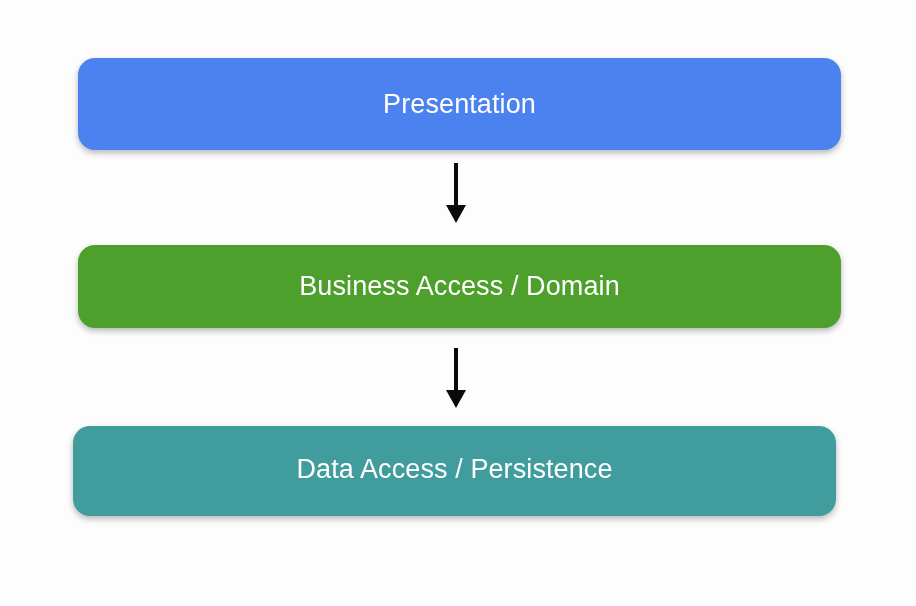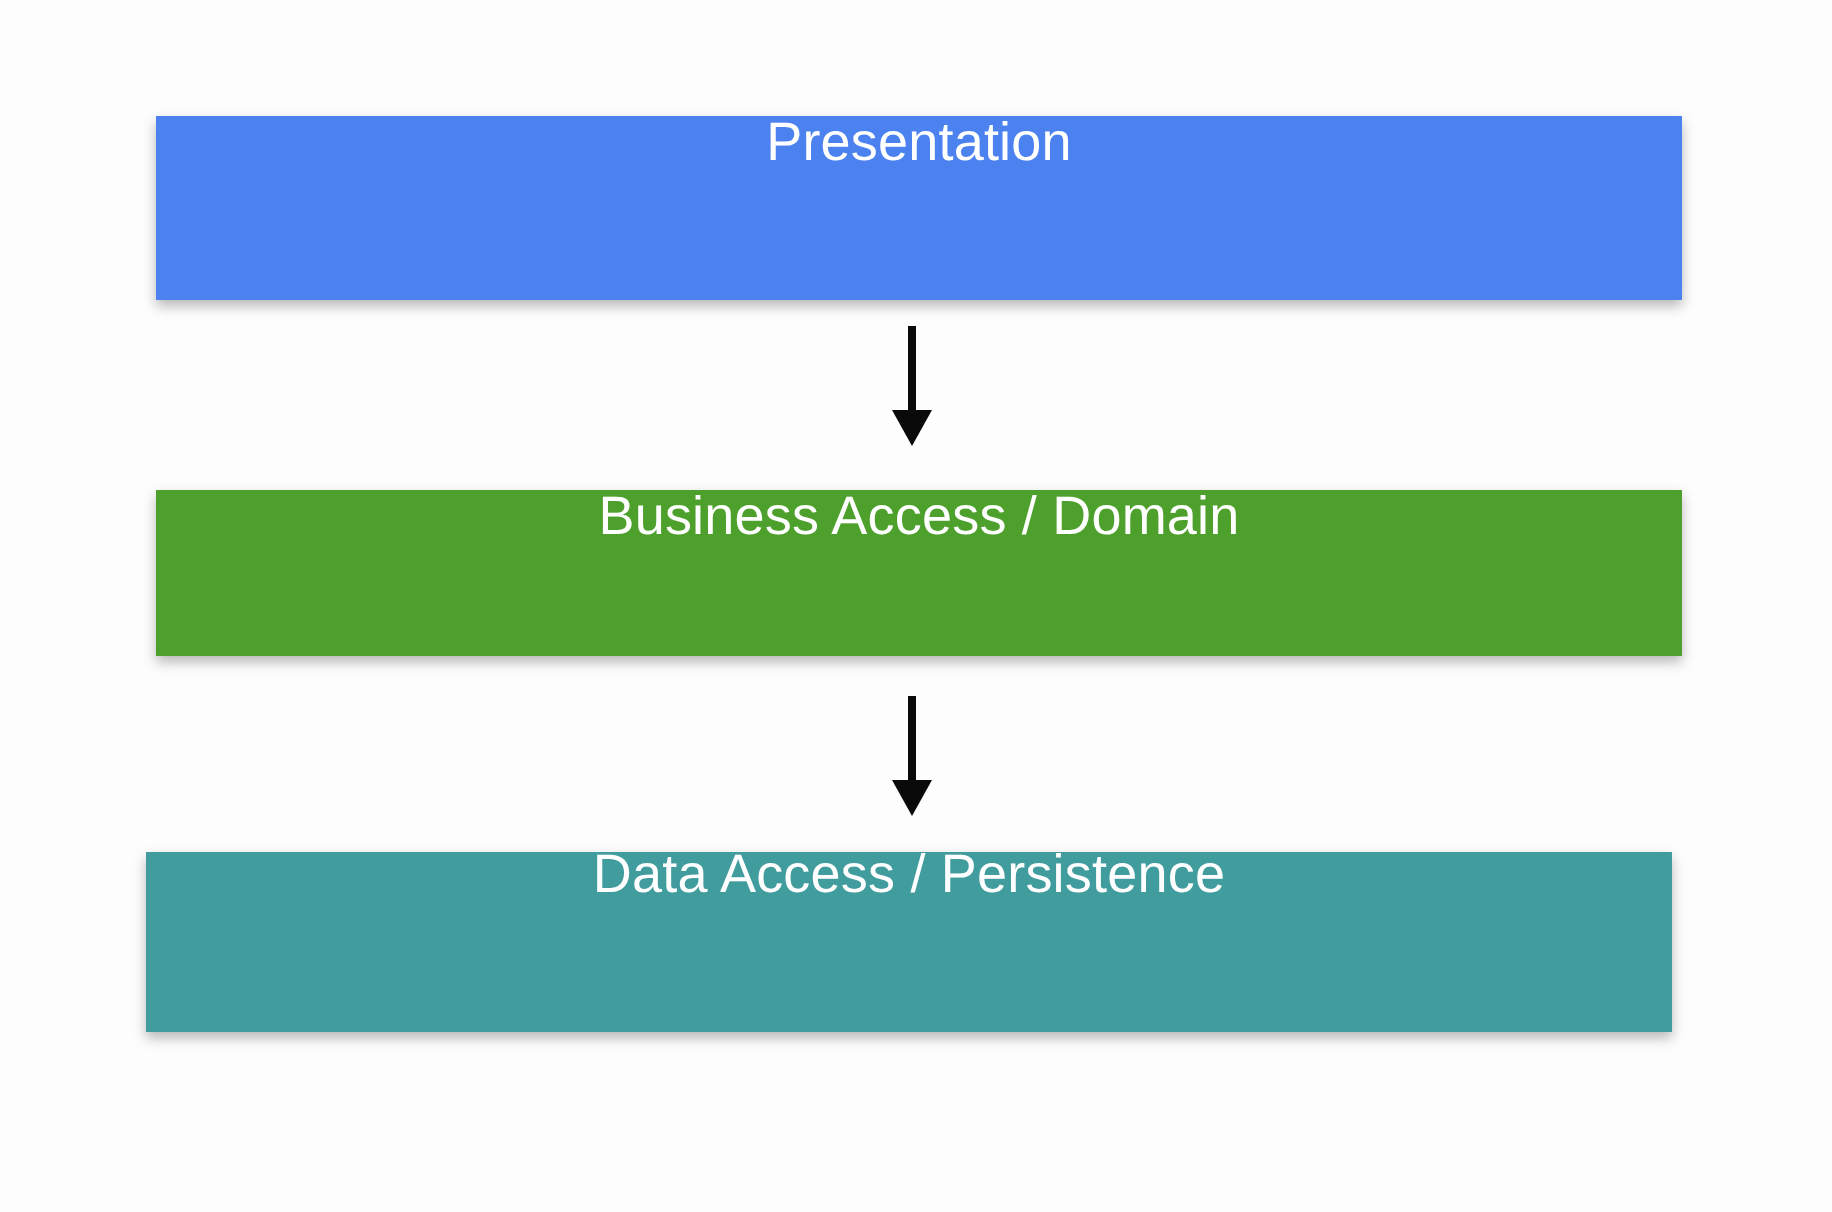--- a/index.html
+++ b/index.html
@@ -17,22 +17,23 @@
     position: relative;
     width: 916px;
     height: 606px;
     background: #fdfdfd;
   }
 
   
   .layer-box {
     position: absolute;
     display: flex;
+    align-items: center;
     justify-content: center;
-    border-radius: 0;
+    border-radius: 17px;
     box-shadow: 0 3px 6px rgba(0, 0, 0, 0.28);
     box-sizing: border-box;
   }
   .layer-label {
     color: #ffffff;
     font-family: "Liberation Sans", sans-serif;
     font-size: 27px;
     font-weight: 400;
     letter-spacing: 0.1px;
     line-height: 1;

